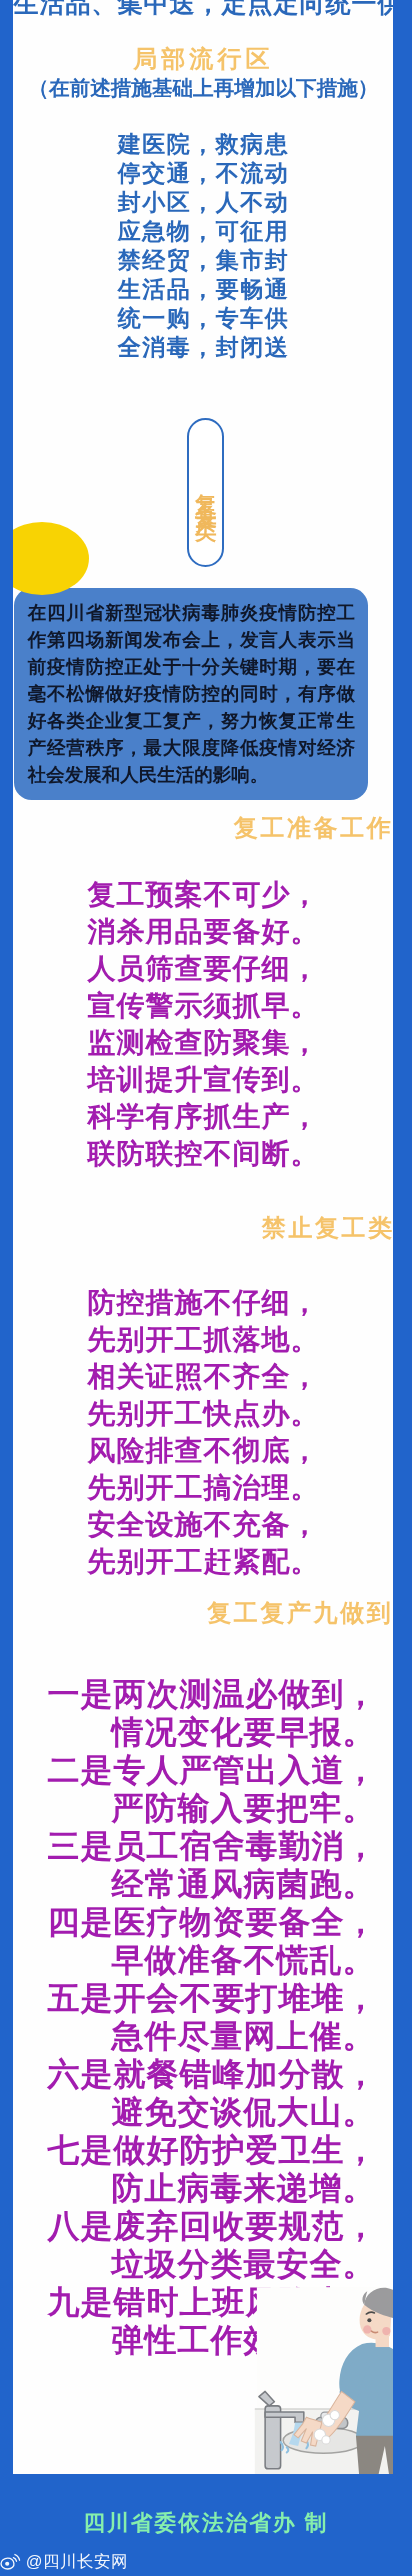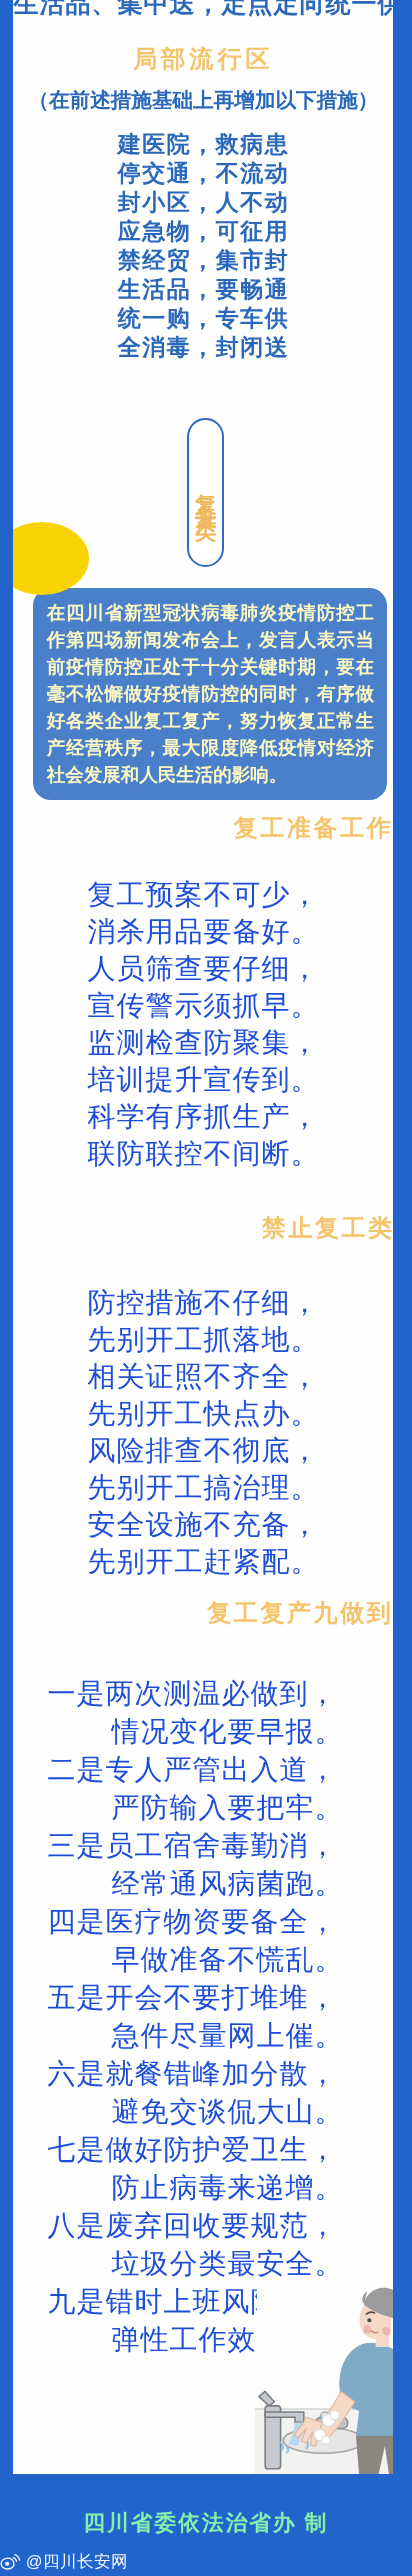--- a/index.html
+++ b/index.html
@@ -6,53 +6,53 @@
   body{width:412px;height:2576px;position:relative;font-family:"Liberation Sans",sans-serif;}
   .poster{position:absolute;left:0;top:0;width:412px;height:2576px;background:#2164CB;overflow:hidden;}
   .white-area{position:absolute;left:13.4px;top:0;width:380px;height:2474px;background:#FEFEFE;overflow:hidden;}
 
   .cut-line{position:absolute;top:-13.4px;left:0;width:100%;text-align:center;
     font-family:"Liberation Serif",serif;font-size:25px;font-weight:600;color:#2A68BA;letter-spacing:1px;white-space:nowrap;}
 
   .zone-title{position:absolute;top:43px;left:0;width:100%;text-align:center;
     font-size:24px;font-weight:bold;color:#F5C36A;letter-spacing:4.1px;}
   .zone-subtitle{position:absolute;top:74px;left:0;width:100%;text-align:center;
-    font-family:"Liberation Serif",serif;font-size:20.6px;font-weight:600;color:#2A68BA;white-space:nowrap;margin-top:12px;}
+    font-family:"Liberation Serif",serif;font-size:20.6px;font-weight:600;color:#2A68BA;white-space:nowrap;}
 
   .measures{position:absolute;top:130px;left:0;width:100%;text-align:center;
     font-family:"Liberation Serif",serif;font-size:23px;font-weight:600;color:#2A68BA;}
   .measures .line{height:29px;line-height:29px;letter-spacing:1.5px;}
 
   .capsule{position:absolute;left:174px;top:418px;width:33px;height:145px;
     background:#fff;border:2.6px solid #2E6CC0;border-radius:20.6px;
     display:flex;align-items:center;justify-content:center;}
   .capsule-text{writing-mode:vertical-rl;text-orientation:upright;
     font-size:21.6px;font-weight:bold;color:#F0B85C;letter-spacing:6.2px;}
 
-  .notice-box{position:absolute;left:20px;top:588px;width:354px;box-sizing:border-box;
+  .notice-box{position:absolute;left:1px;top:588px;width:354px;box-sizing:border-box;
     background:#4A80CA;border-radius:17.5px;padding:11.3px 13.4px;
-    font-size:18.5px;line-height:27px;color:#fef9c3;font-weight:bold;text-align:justify;}
+    font-size:18.5px;line-height:27px;color:#0f172a;font-weight:bold;text-align:justify;}
 
   .yellow-circle{position:absolute;left:-18.5px;top:522px;width:94px;height:73px;
     background:#F8D303;border-radius:50%;}
 
   .sec-title{position:absolute;left:0;width:100%;text-align:right;
     font-size:24px;font-weight:bold;color:#F5C36A;letter-spacing:2.6px;}
   .sec1-title{top:812px;}
   .sec2-title{top:1212px;padding-left:28px;}
   .sec3-title{top:1597px;}
 
   .poem{position:absolute;left:0;width:100%;text-align:center;
-    font-family:"Liberation Serif",serif;font-weight:400;color:#1d4ed8;}
+    font-family:"Liberation Serif",serif;font-weight:700;color:#a21caf;}
   .poem .line{letter-spacing:1px;}
   .poem1{top:876px;font-size:28px;}
   .poem1 .line{height:37px;line-height:37px;}
   .poem2{top:1284px;font-size:28px;}
   .poem2 .line{height:37px;line-height:37px;}
-  .poem3{top:1675px;left:34px;width:340px;text-align:left;font-size:28px;}
+  .poem3{top:1675px;left:34px;width:340px;text-align:left;font-size:32px;}
   .poem3 .line{height:38px;line-height:38px;white-space:nowrap;}
   .poem3 .line:nth-child(even){padding-left:64px;}
 
   .footer-credit{position:absolute;top:2508px;left:0;width:100%;text-align:center;
     font-size:21.6px;font-weight:bold;color:#86efac;letter-spacing:2.1px;}
   .watermark{position:absolute;top:2551px;left:0;width:100%;
     display:flex;align-items:center;gap:5.2px;opacity:0.95;}
   .watermark-text{font-size:16.5px;color:#FFFFFF;letter-spacing:0.5px;}
 
   .illustration{position:absolute;left:216px;top:2282px;width:177px;height:192px;}

